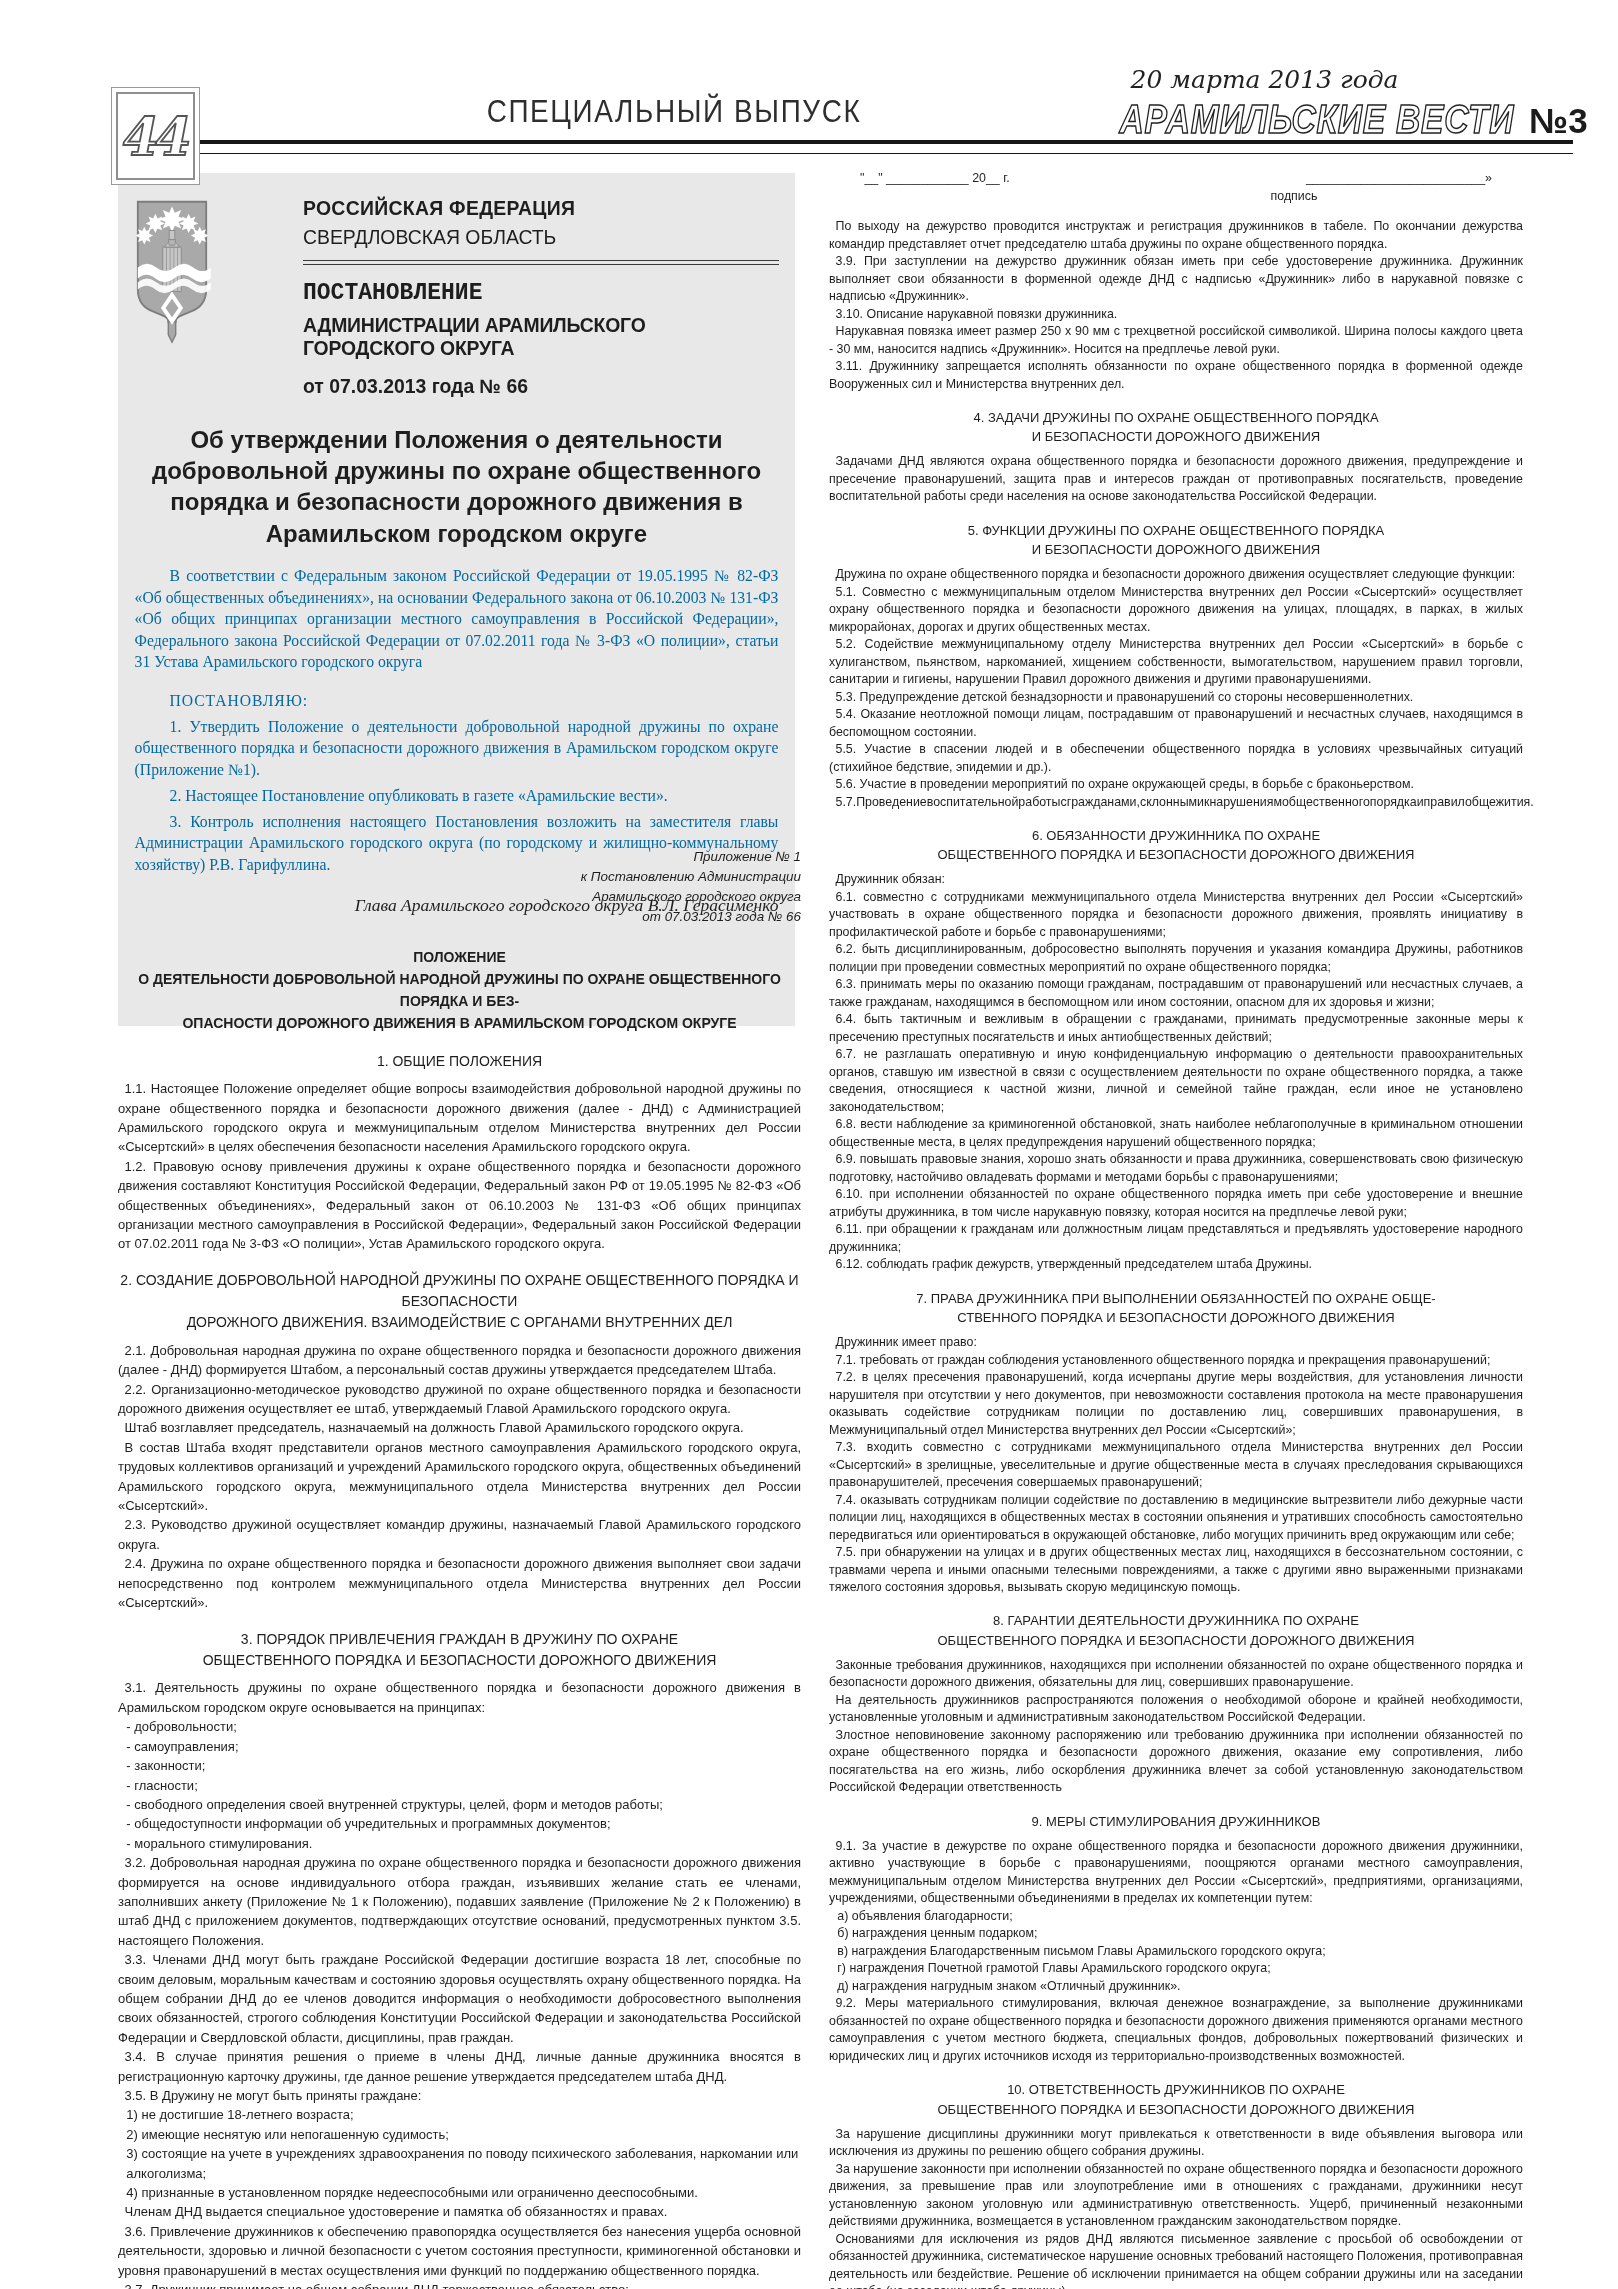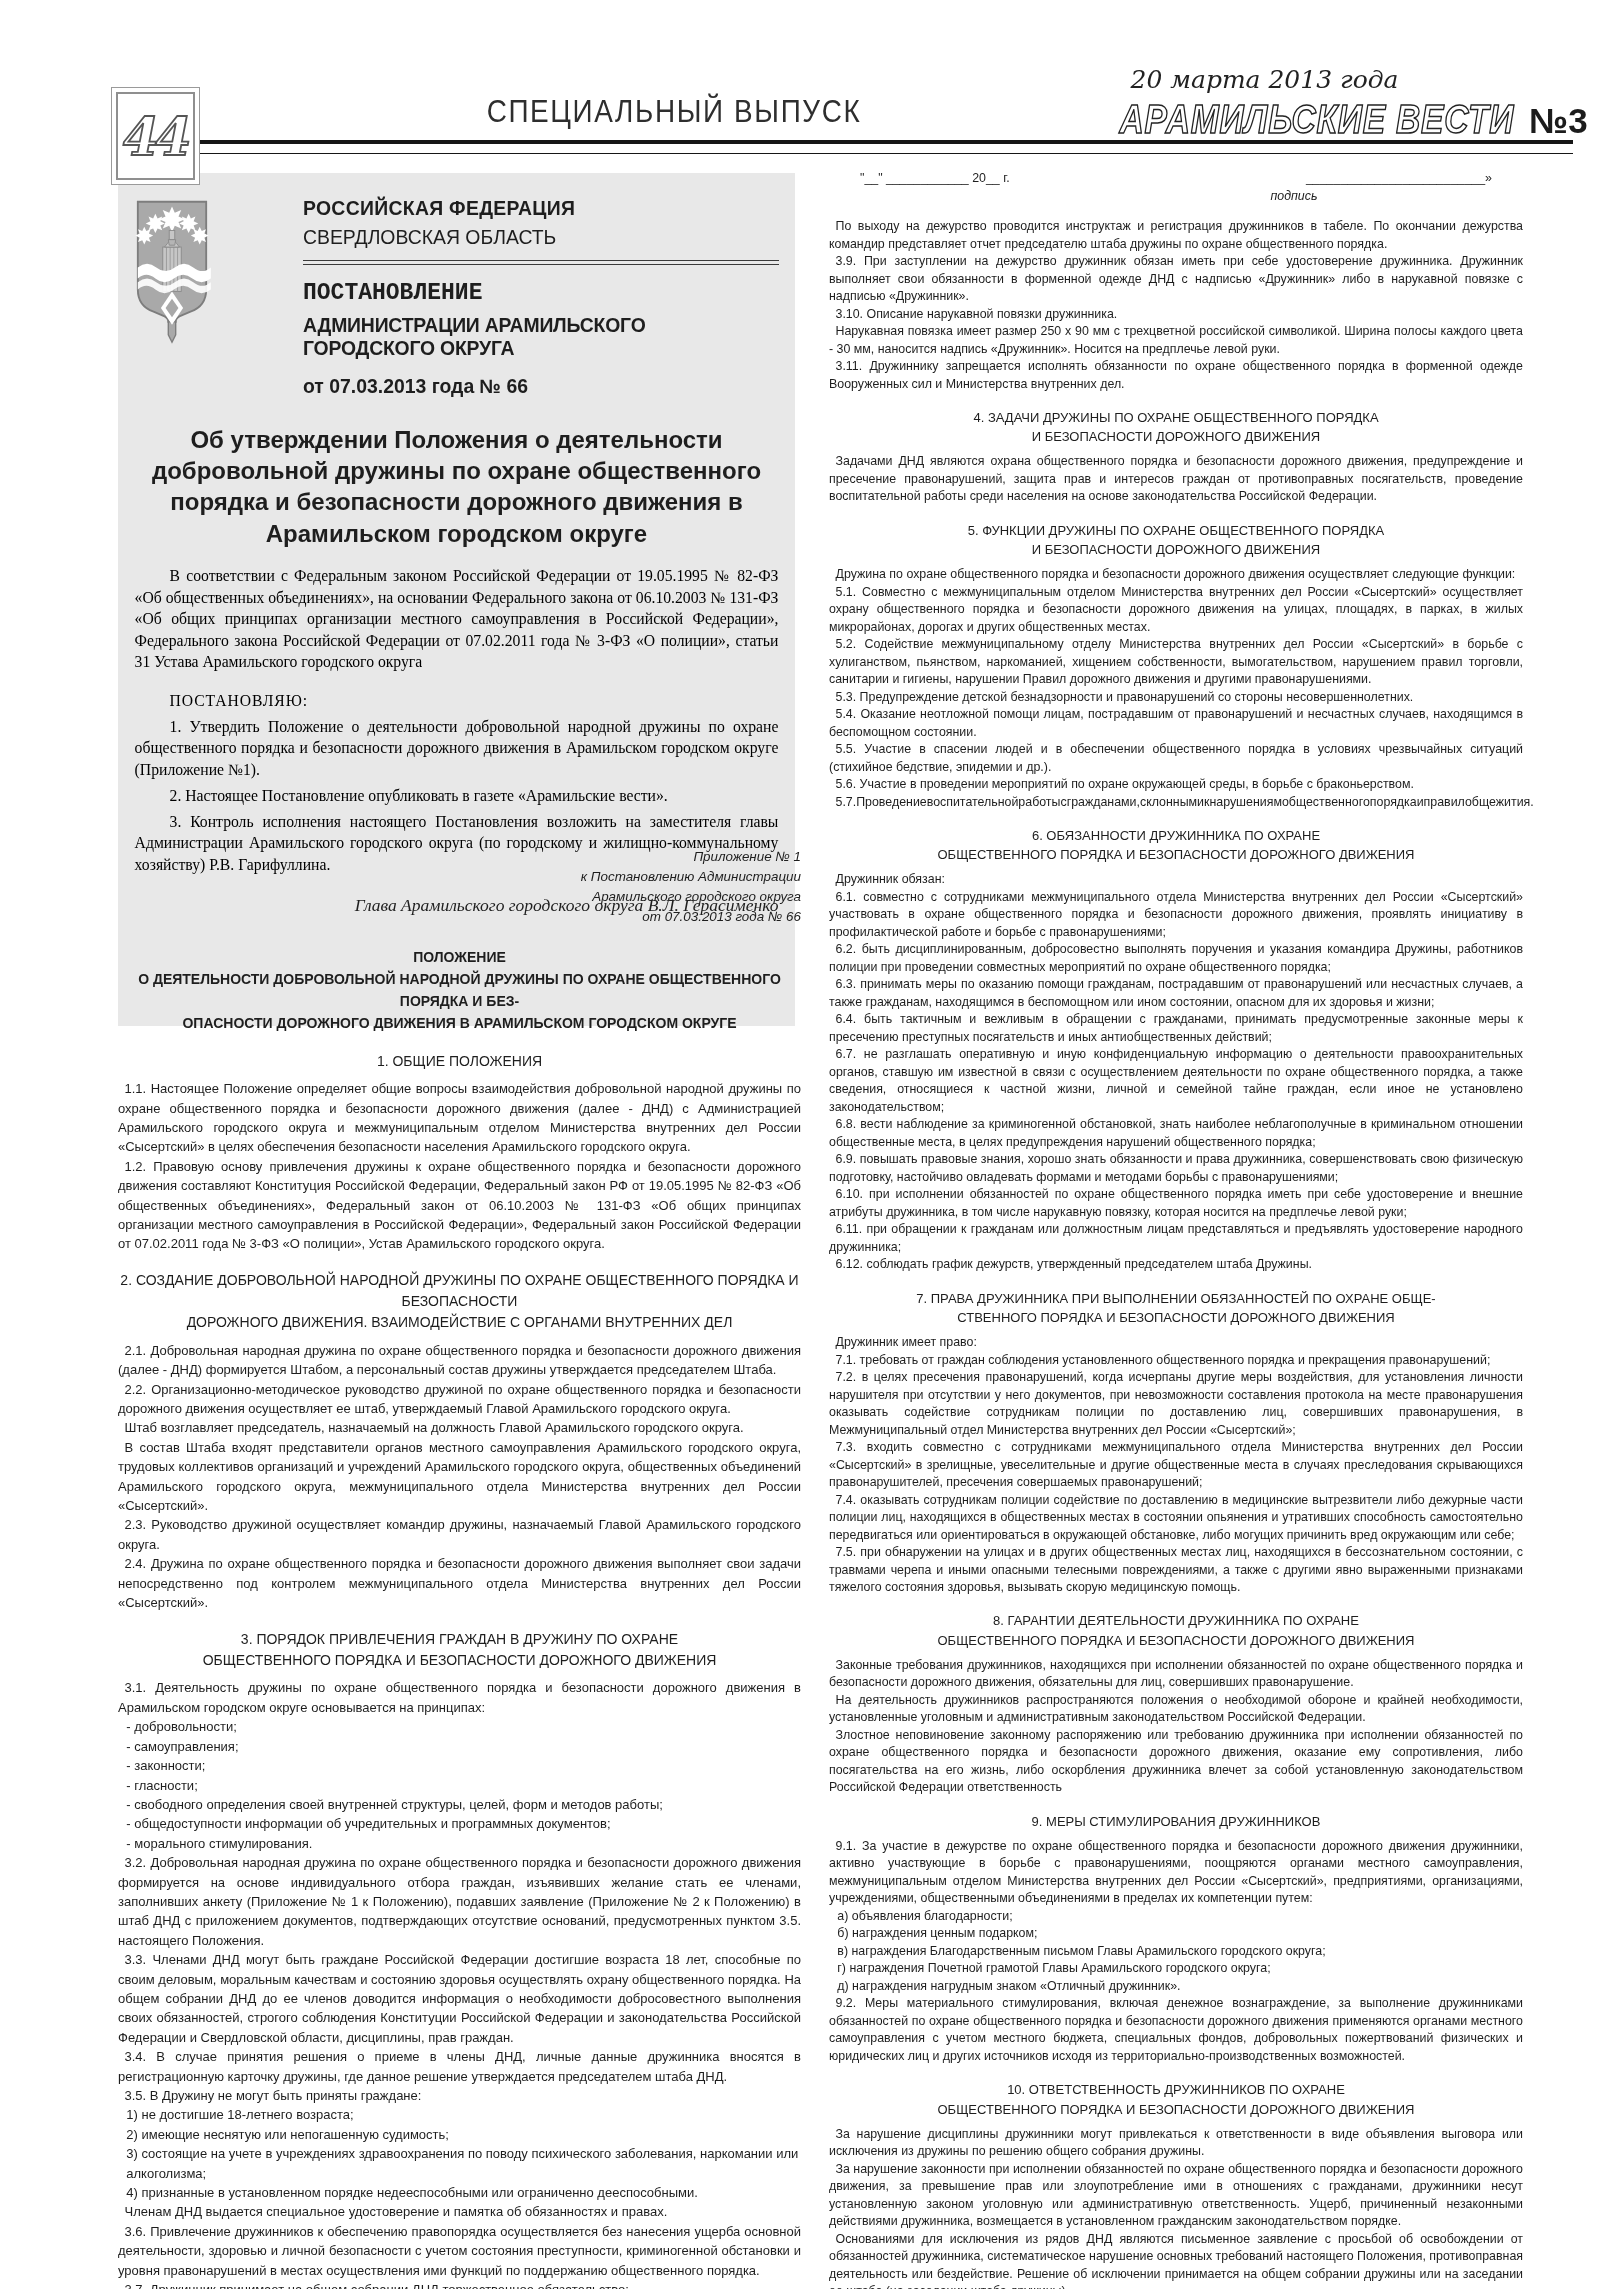--- a/index.html
+++ b/index.html
@@ -27,38 +27,38 @@
   .panel{position:absolute;left:118px;top:173px;width:677px;height:853px;background:#e8e8e8;}
   .coat{position:absolute;left:14.8px;top:26px;}
   .d-head{margin:24px 0 0 185px;width:476px;}
   .d-country{font-weight:bold;font-size:19.4px;letter-spacing:0.3px;}
   .d-region{font-size:19.4px;margin-top:5.5px;}
   .d-sep{height:3.7px;border-top:1.8px solid #3a3a3a;border-bottom:0.9px solid #3a3a3a;margin-top:11px;}
   .d-type{font-weight:bold;font-size:23px;margin-top:14.8px;font-family:Liberation Mono, monospace;}
   .d-authority{font-weight:bold;font-size:19.4px;margin-top:8.3px;letter-spacing:-0.2px;}
   .d-date{font-weight:bold;font-size:19.4px;margin-top:14.8px;}
   .d-title{text-align:center;font-weight:bold;font-size:24px;line-height:1.3;margin:26px 11px 0;}
-  .d-body{margin:16.6px 16.6px 0;font-family:"Liberation Serif",serif;font-size:15.7px;line-height:1.37;color:#000000;}
+  .d-body{margin:16.6px 16.6px 0;font-family:"Liberation Serif",serif;font-size:15.7px;line-height:1.37;color:#0369a1;}
   .d-preamble{text-align:justify;text-indent:35px;}
   .d-resolve{text-indent:35px;margin-top:16.6px;letter-spacing:0.9px;}
   .d-item{text-align:justify;text-indent:35px;margin-top:4.6px;}
   .d-sign{text-align:right;padding-right:16.6px;margin-top:20px;font-family:"Liberation Serif",serif;
           font-style:italic;font-size:17.5px;}
   
   .col{position:absolute;}
   .col-left{left:118px;top:847px;width:683px;font-size:13px;line-height:19.4px;}
   .col-right{left:829px;top:170px;width:694px;font-size:12.4px;line-height:17.5px;}
   .a-right{text-align:right;font-size:13.4px;line-height:1.5;font-style:italic;}
   .a-hb{text-align:center;font-weight:bold;font-size:14px;line-height:1.55;white-space:pre-line;margin-top:20px;}
   .a-h{text-align:center;font-size:14px;line-height:1.5;white-space:pre-line;margin:16.6px 0 7.4px;}
   .col-right .a-h{font-size:13px;margin:14.8px 0 6.5px;}
   .a-p{text-align:justify;text-indent:6.5px;}
   .a-li{padding-left:8.3px;}
   .fl{display:flex;justify-content:space-between;padding:0 31px 0 31px;white-space:nowrap;}
-  .r-cap{margin-left:46%;width:42%;text-align:center;margin-bottom:13px;font-style:italic;}
+  .r-cap{margin-left:46%;width:42%;text-align:center;margin-bottom:13px;}
 </style>
 </head>
 <body>
 
 <div class="page">
 
   <div class="hdr-rule"></div>
   <div class="num-box">
     <div class="num-box-inner">
       <span class="num-digits">44</span>

